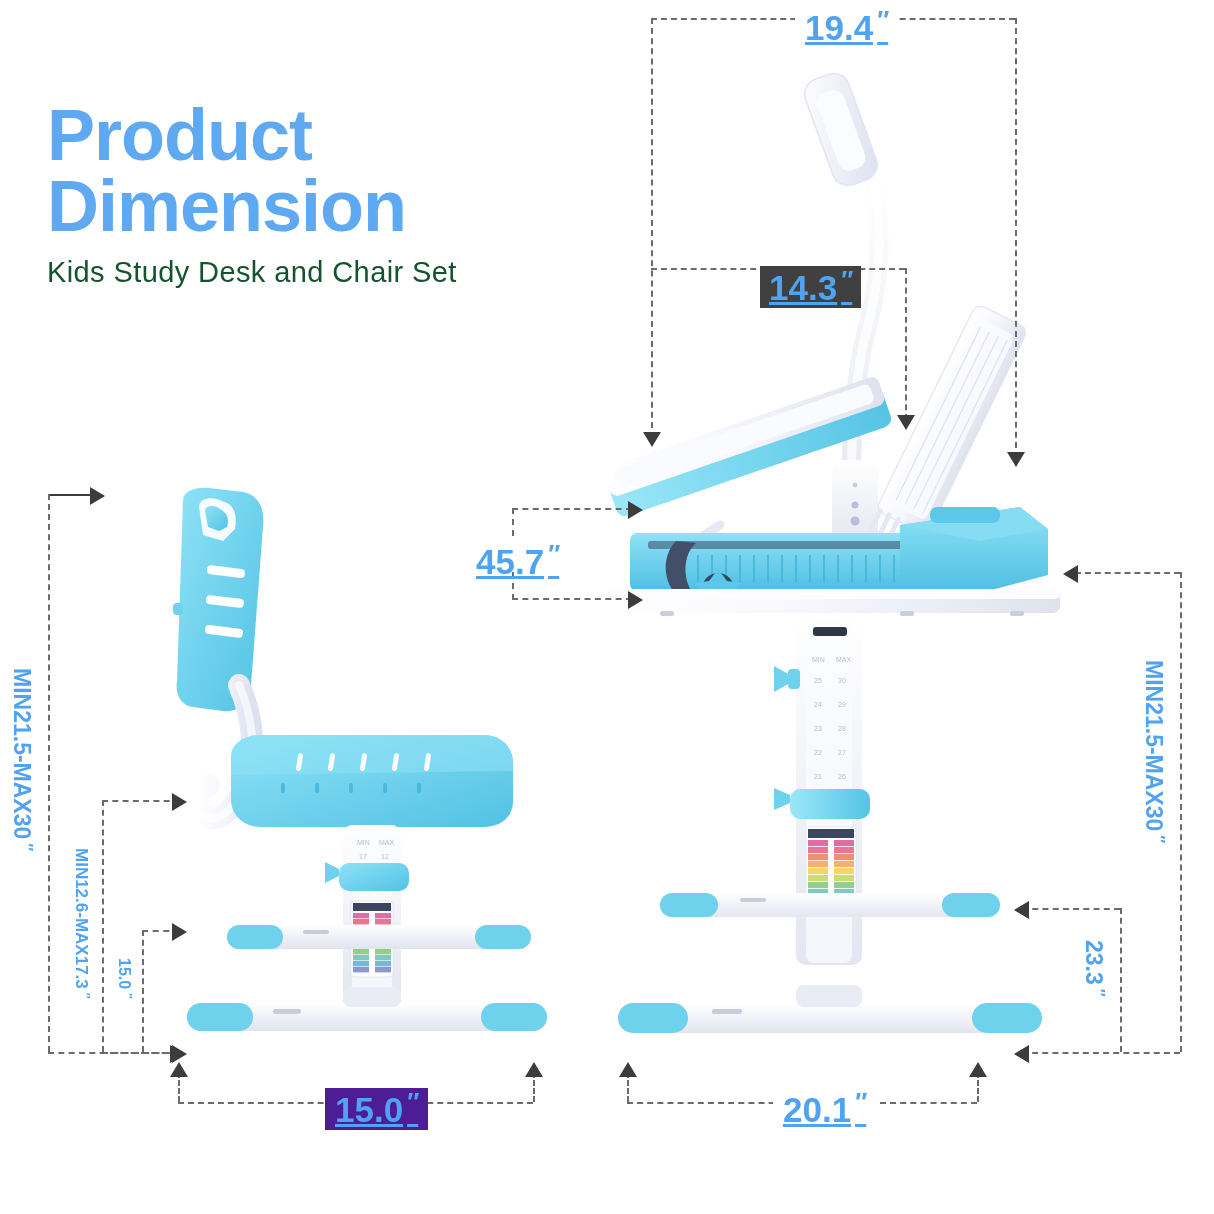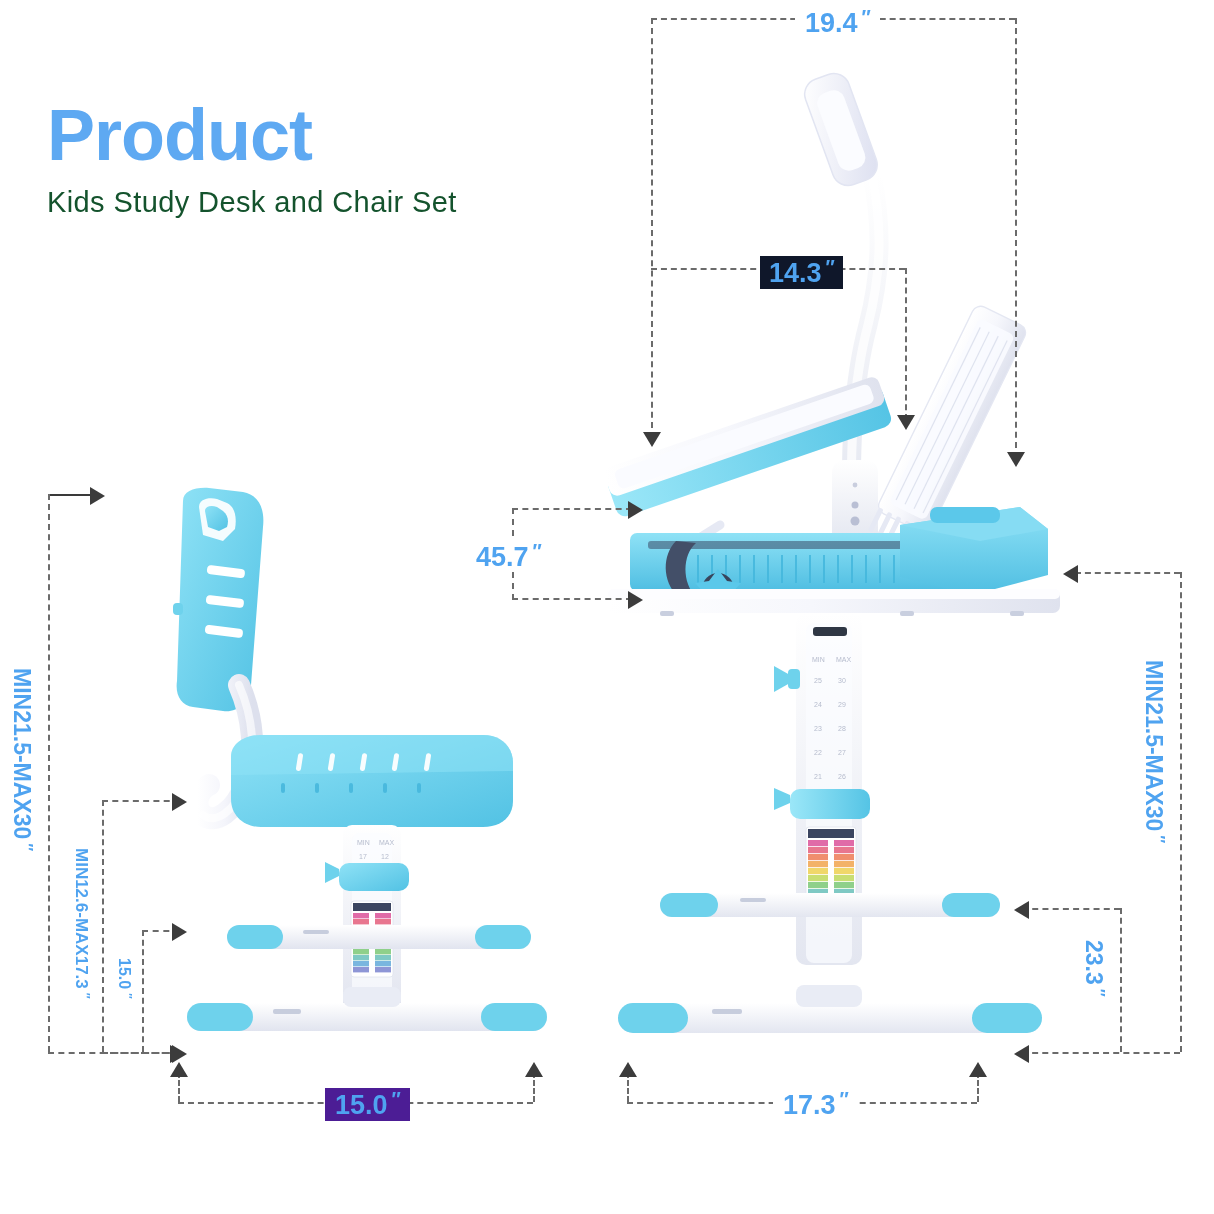--- a/index.html
+++ b/index.html
@@ -12,21 +12,21 @@
   .title-block { position:absolute; left:47px; top:100px; width:540px; }
   .title-line { font-size:72px; font-weight:bold; color:#5EA9F2; line-height:0.98;
                 letter-spacing:-1px; }
   .subtitle { margin-top:15px; font-size:29px; color:#14532d; font-weight:normal;
               letter-spacing:0.4px; }
 
   
   .dim { position:absolute; color:#4FA3F0; font-weight:bold; white-space:nowrap;
          font-family:"Liberation Sans", sans-serif; }
   .dim .q { font-size:0.72em; vertical-align:0.42em; margin-left:4px; letter-spacing:-1px;}
-  .dim-h { font-size:27px; }
+  .dim-h { font-size:35px;text-decoration:underline; }
   .dim-v { font-size:23px; }
   .vrot { transform:rotate(90deg); transform-origin:left top; }
 
   
   .gl { position:absolute; }
   .gl-h { border-top:2px dashed #6b6b6b; height:0; }
   .gl-v { border-left:2px dashed #6b6b6b; width:0; }
   .gl-solid { border-top:2px solid #3a3a3a; }
 
   
@@ -43,20 +43,21 @@
   svg { display:block; overflow:visible; }
   .prod { position:absolute; }
 </style>
 </head>
 <body>
 
 <div class="stage">
 
   <div class="title-block">
     <div class="title-line">Product</div>
+    <div class="title-line">Dimension</div>
     <div class="subtitle">Kids Study Desk and Chair Set</div>
   </div>
 
   <svg class="prod" style="left:600px; top:55px;" width="500" height="1010" viewBox="0 0 500 1010">
     <defs>
       <linearGradient id="gWhite" x1="0" y1="0" x2="1" y2="0">
         <stop offset="0" stop-color="#ffffff"></stop>
           <stop offset="0.45" stop-color="#f6f7fc"></stop>
         <stop offset="1" stop-color="#dfe2ee"></stop>
       </linearGradient>
@@ -357,21 +358,21 @@
   <div class="gl gl-v" style="left:1015px; top:18px; height:440px;"></div>
   <div class="ar ar-d" style="left:643px; top:432px;"></div>
   <div class="ar ar-d" style="left:1007px; top:452px;"></div>
   <div class="dim dim-h" style="left:795px; top:6px; background:#fff; padding:0 10px;">
     <span>19.4</span><span class="q">″</span>
   </div>
 
   <div class="gl gl-h" style="left:651px; top:268px; width:254px;"></div>
   <div class="gl gl-v" style="left:905px; top:268px; height:152px;"></div>
   <div class="ar ar-d" style="left:897px; top:415px;"></div>
-  <div class="dim dim-h" style="left:760px; top:256px; background:#0f172a; padding:0 9px;text-align:right;">
+  <div class="dim dim-h" style="left:760px; top:266px; background:#404040; padding:0 9px;text-align:right;">
     <span>14.3</span><span class="q">″</span>
   </div>
 
   <div class="gl gl-h" style="left:512px; top:508px; width:120px;"></div>
   <div class="gl gl-h" style="left:512px; top:598px; width:120px;"></div>
   <div class="gl gl-v" style="left:512px; top:508px; height:28px;"></div>
   <div class="gl gl-v" style="left:512px; top:572px; height:28px;"></div>
   <div class="ar ar-r" style="left:628px; top:501px;"></div>
   <div class="ar ar-r" style="left:628px; top:591px;"></div>
   <div class="dim dim-h" style="left:476px; top:540px;">
@@ -393,21 +394,21 @@
   <div class="dim dim-v vrot" style="left:1110px; top:940px; background:#fff; padding:2px 0;">
     <span>23.3</span><span class="q">″</span>
   </div>
 
   <div class="gl gl-h" style="left:627px; top:1102px; width:350px;"></div>
   <div class="gl gl-v" style="left:627px; top:1072px; height:30px;"></div>
   <div class="gl gl-v" style="left:977px; top:1072px; height:30px;"></div>
   <div class="ar ar-u" style="left:619px; top:1062px;"></div>
   <div class="ar ar-u" style="left:969px; top:1062px;"></div>
   <div class="dim dim-h" style="left:773px; top:1088px; background:#fff; padding:0 10px;">
-    <span>17.3</span><span class="q">″</span>
+    <span>20.1</span><span class="q">″</span>
   </div>
 
   <div class="gl gl-solid" style="left:48px; top:494px; width:48px;"></div>
   <div class="ar ar-r" style="left:90px; top:487px;"></div>
   <div class="gl gl-v" style="left:48px; top:494px; height:558px;"></div>
   <div class="gl gl-h" style="left:48px; top:1052px; width:130px;"></div>
   <div class="ar ar-r" style="left:170px; top:1045px;"></div>
   <div class="dim dim-v vrot" style="left:38px; top:668px; background:#fff; padding:2px 0;">
     <span>MIN21.5-MAX30</span><span class="q">″</span>
   </div>

